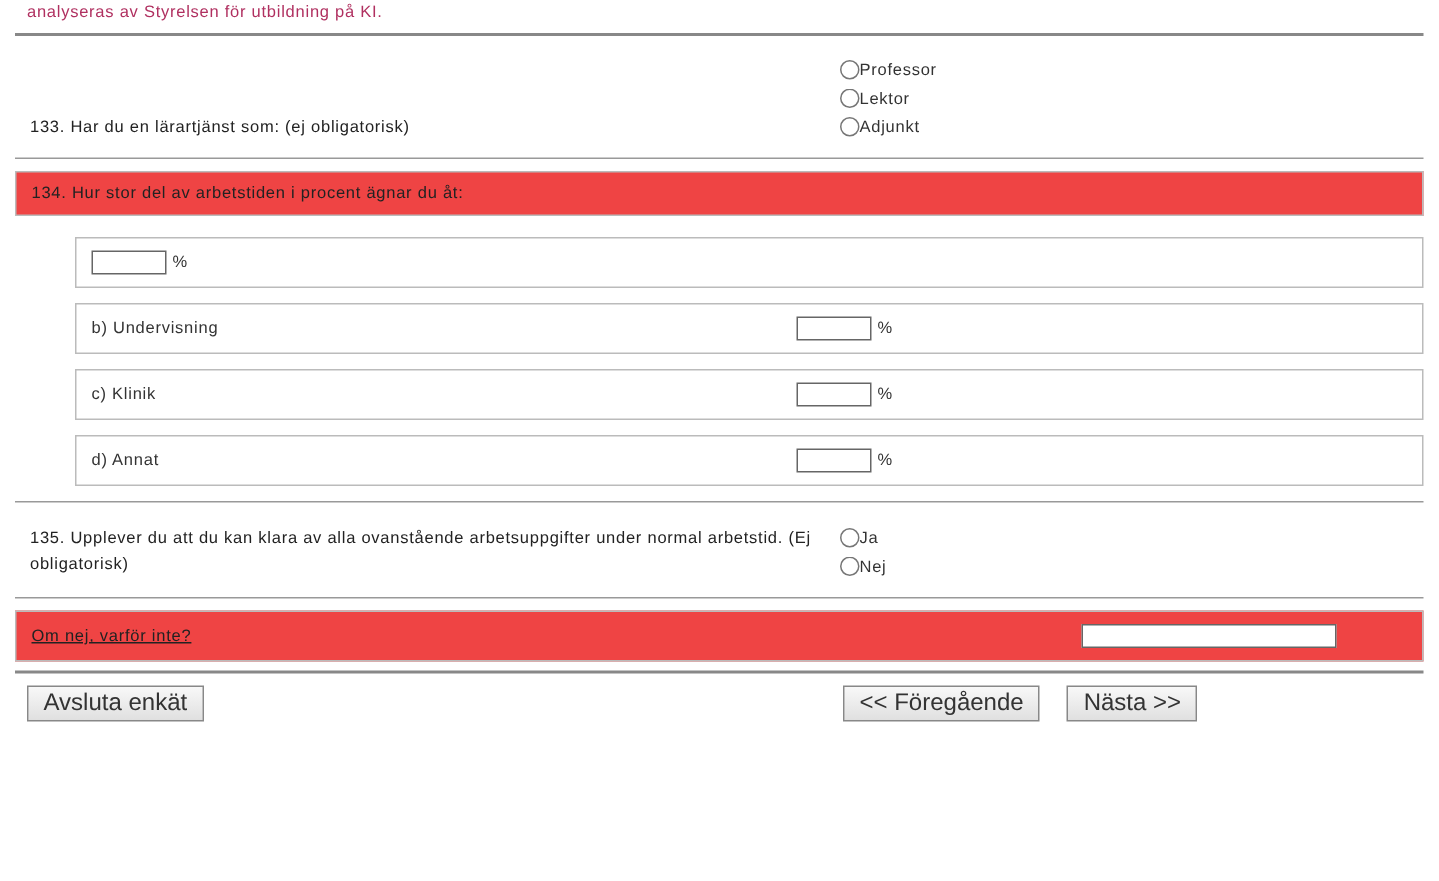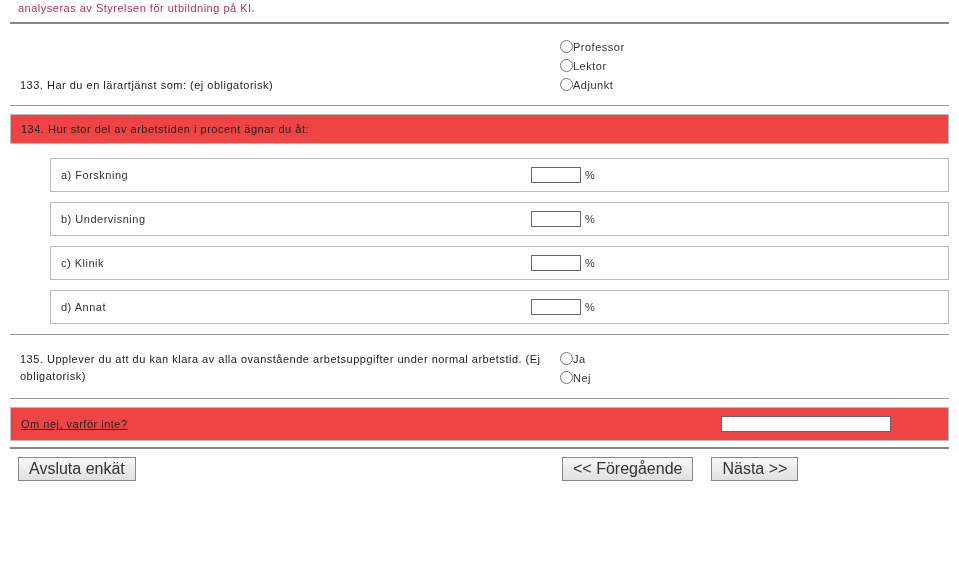--- a/index.html
+++ b/index.html
@@ -160,21 +160,20 @@
   </div>
 
   <hr class="thin">
 
   <div class="q-row" style="margin-bottom:14px;">
     <div class="q-label">134. Hur stor del av arbetstiden i procent ägnar du åt:</div>
   </div>
 
   <div class="subsection">
     <div class="sub-row">
-      <div class="sub-label">a) Forskning</div>
       <div class="sub-input">
         <input type="text" style="">
         <span>%</span>
       </div>
     </div>
     <div class="sub-row">
       <div class="sub-label">b) Undervisning</div>
       <div class="sub-input">
         <input type="text" style="">
         <span>%</span>

